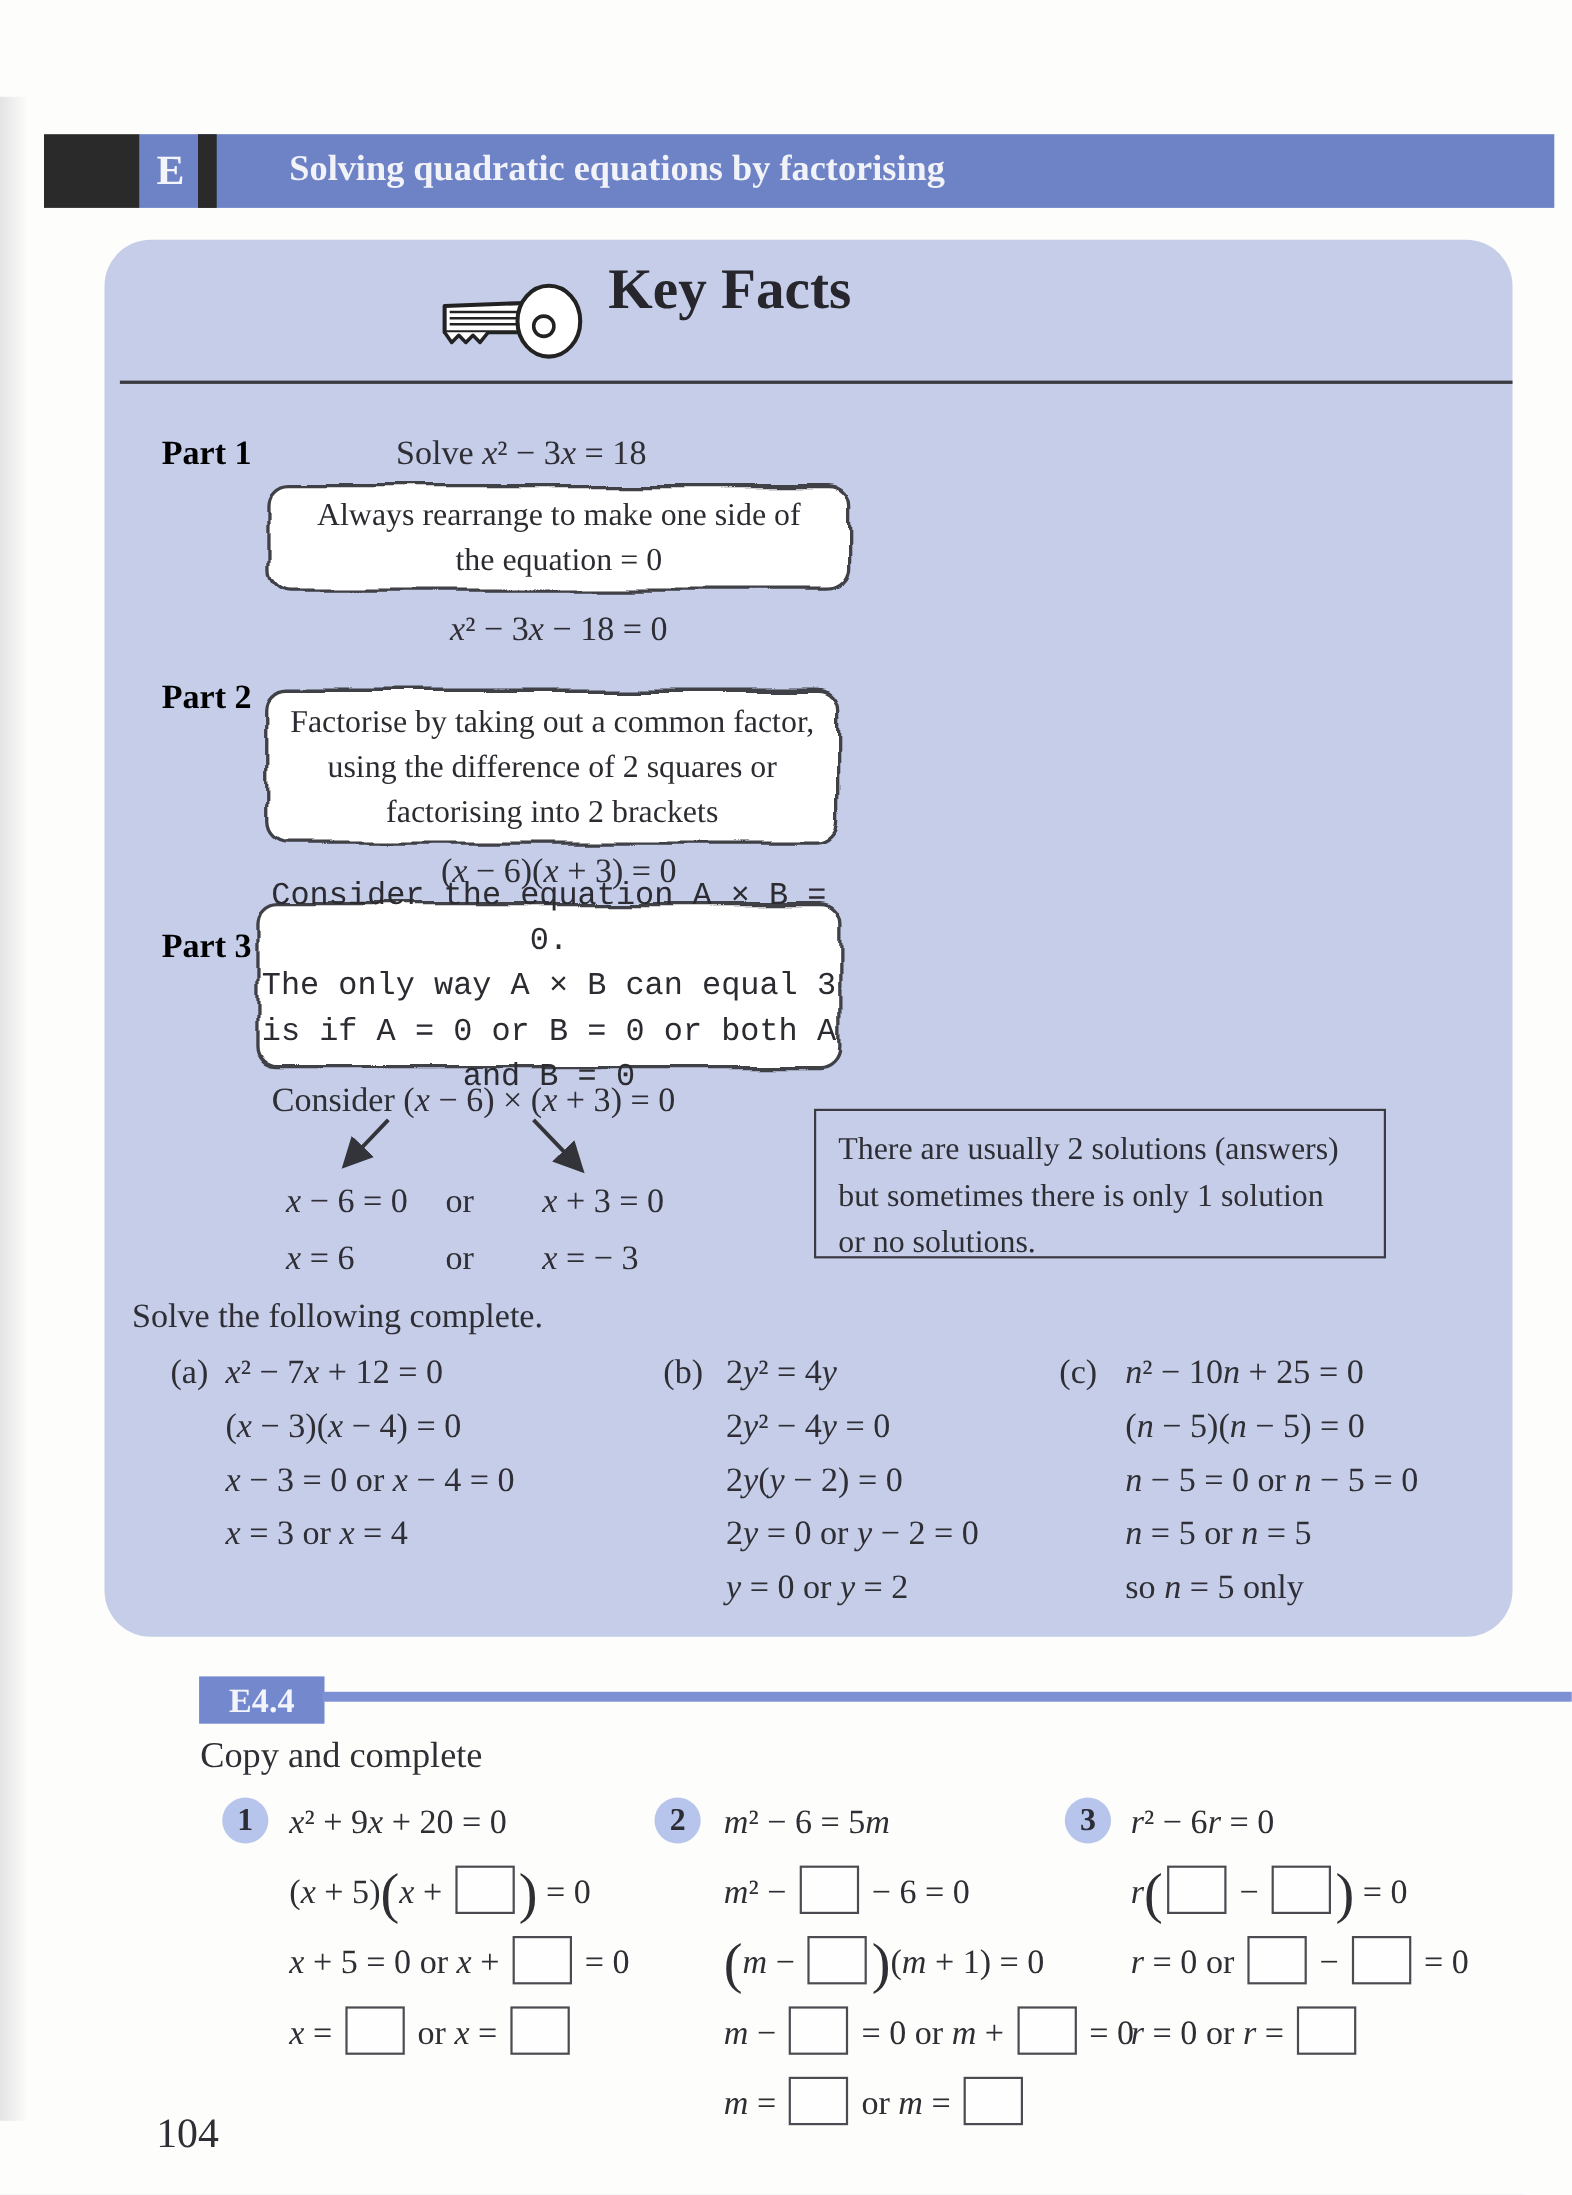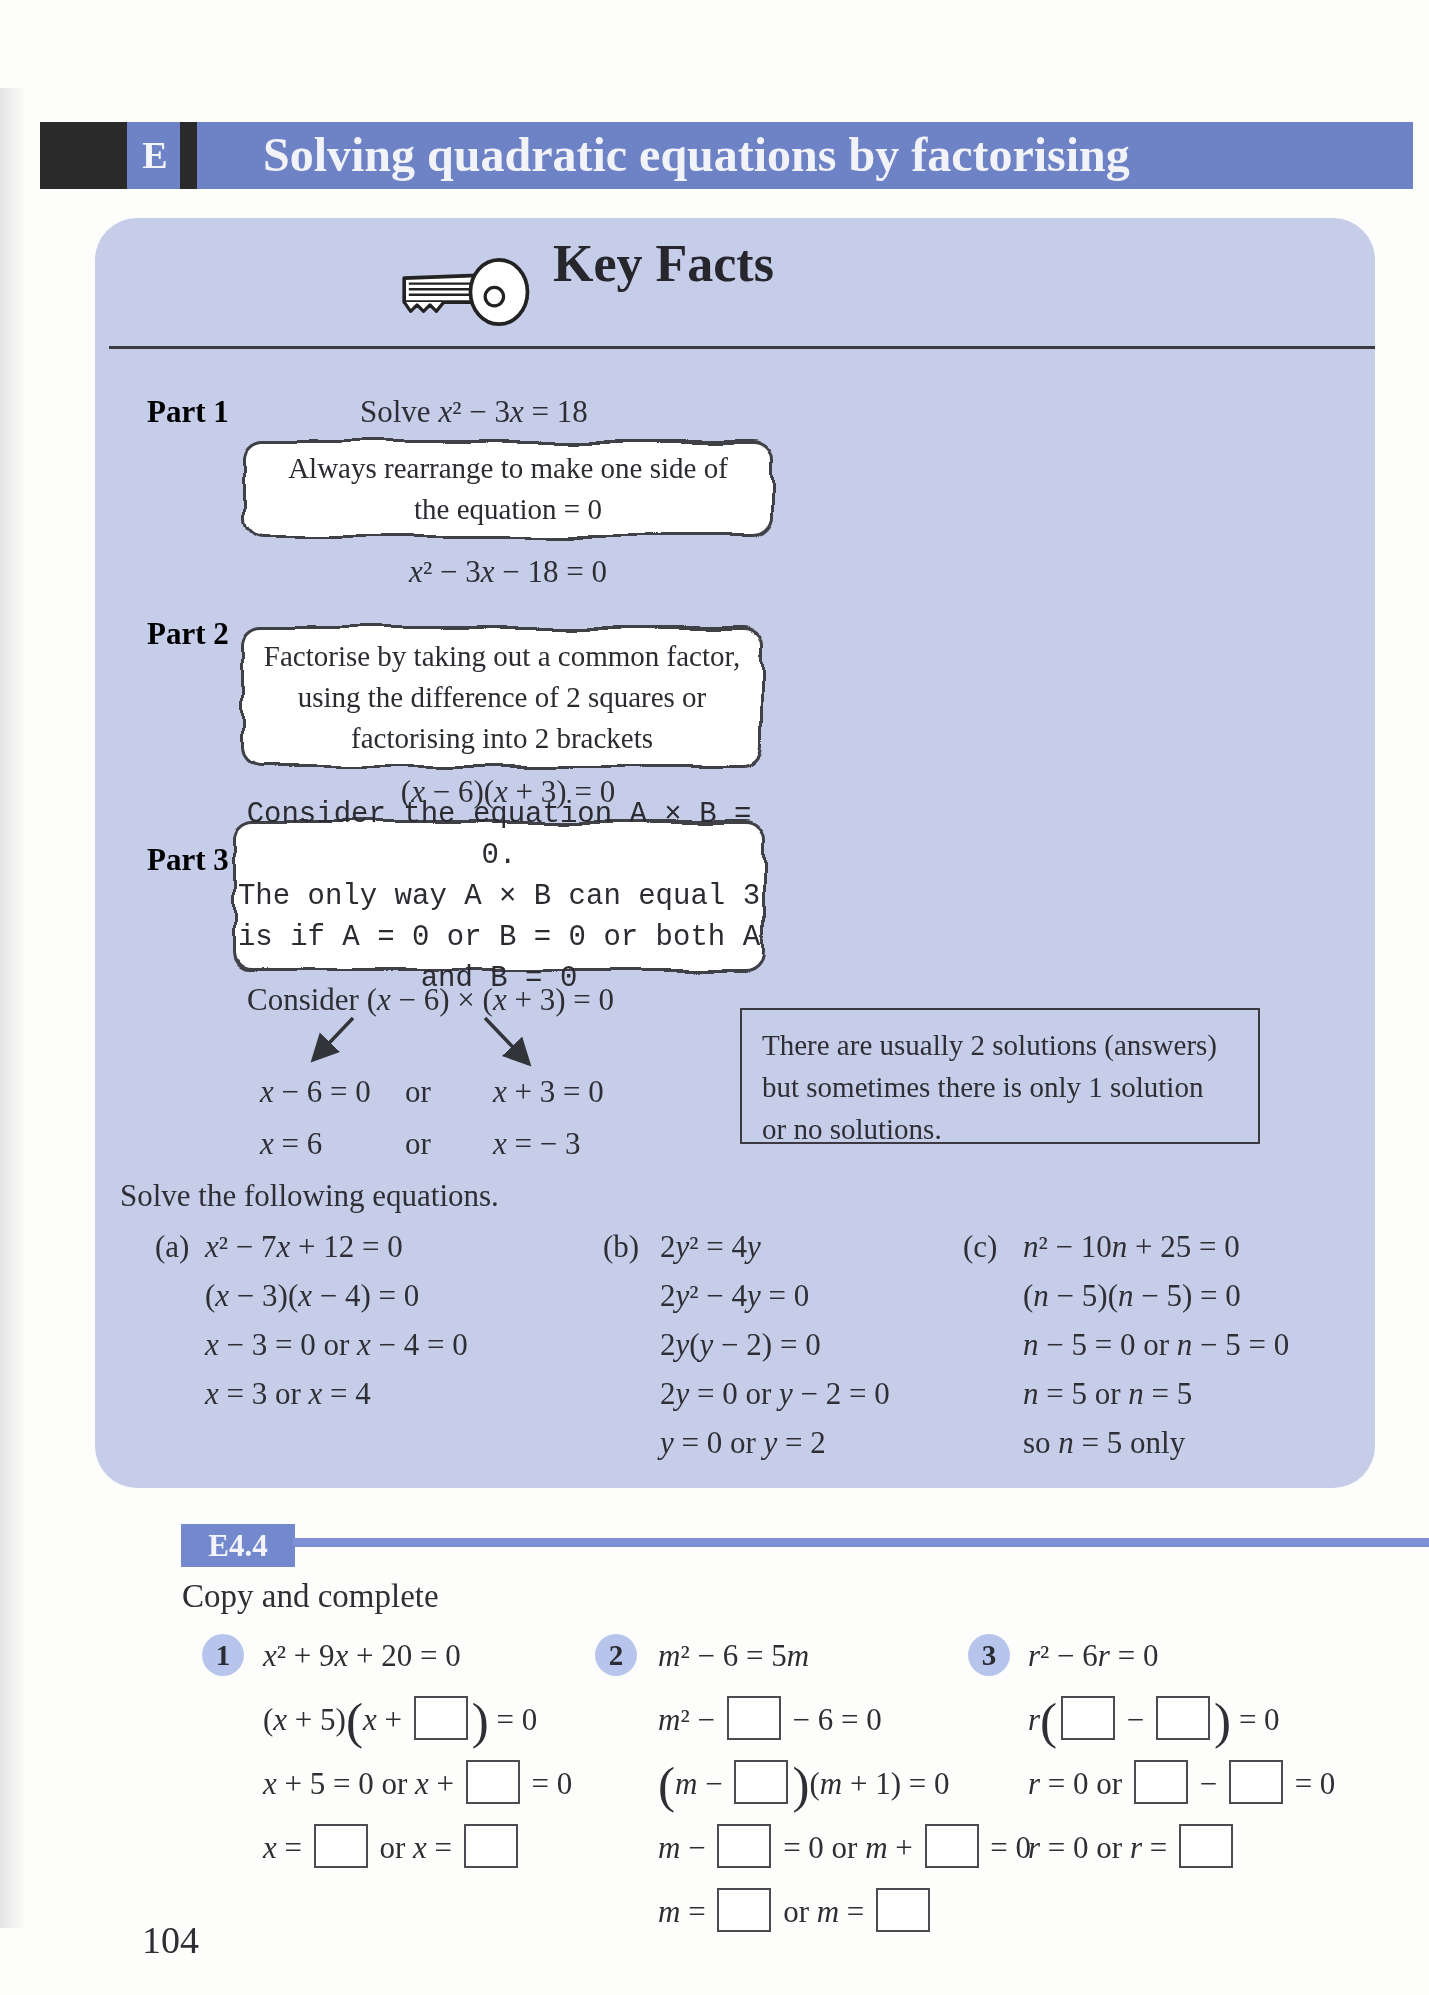--- a/index.html
+++ b/index.html
@@ -7,21 +7,21 @@
         font-family:"Liberation Serif","DejaVu Serif",serif;color:#2e2e34;}
   .scan-edge{position:absolute;left:0;top:88px;width:26px;height:1840px;
         background:linear-gradient(to right,#cfcfd3,rgba(253,253,251,0));opacity:.55;}
   
   .hdr-dark{position:absolute;left:40px;top:122px;width:87px;height:67px;background:#2a2a2a;}
   .hdr-bar{position:absolute;left:127px;top:122px;width:1286px;height:67px;background:#6e82c6;}
   .hdr-stripe{position:absolute;left:180px;top:122px;width:17px;height:67px;background:#2a2a2a;}
   .hdr-e{position:absolute;left:130px;top:122px;width:50px;height:67px;line-height:66px;text-align:center;
         color:#f4f5fa;font-weight:bold;font-size:38px;}
   .hdr-title{position:absolute;left:263px;top:122px;height:67px;line-height:65px;color:#f2f3f8;
-        font-weight:bold;font-size:48px;}
+        font-weight:bold;font-size:33px;}
   
   .panel{position:absolute;left:95px;top:218px;width:1280px;height:1270px;background:#c5cde9;border-radius:42px;}
   .kf-icon{position:absolute;left:300px;top:34px;}
   .kf-title{position:absolute;left:458px;top:16px;font-size:52px;font-weight:bold;color:#26262c;}
   .kf-rule{position:absolute;left:14px;right:0;top:128px;height:3px;background:#3b3b42;}
   .part-label{position:absolute;left:52px;font-weight:bold;font-size:31px;color:#000000;}
   .eq,.exrow,.prow,.br{font-size:31px;}
   .solve-line{position:absolute;left:265px;top:176px;font-size:31px;}
   .bubble{position:absolute;}
   .bubble-bg{position:absolute;inset:0;background:#fff;border:3px solid #3f3f46;border-radius:20px;filter:url(#wob);}
@@ -135,21 +135,21 @@
     <span class="br br-l2"><i>x</i> = 6</span>
     <span class="br br-o2">or</span>
     <span class="br br-r2"><i>x</i> = − 3</span>
 
     <div class="note">
       <div>There are usually 2 solutions (answers)</div>
       <div>but sometimes there is only 1 solution</div>
       <div>or no solutions.</div>
     </div>
 
-    <div class="solve-heading">Solve the following equations.</div>
+    <div class="solve-heading">Solve the following complete.</div>
 
     <div class="excol" style="left:60px">
       <span class="exlabel">(a)</span>
       <div class="exlines" style="margin-left:50px">
         <div class="exrow"><i>x</i>² − 7<i>x</i> + 12 = 0</div>
         <div class="exrow">(<i>x</i> − 3)(<i>x</i> − 4) = 0</div>
         <div class="exrow"><i>x</i> − 3 = 0 or <i>x</i> − 4 = 0</div>
         <div class="exrow"><i>x</i> = 3 or <i>x</i> = 4</div>
       </div>
     </div>

